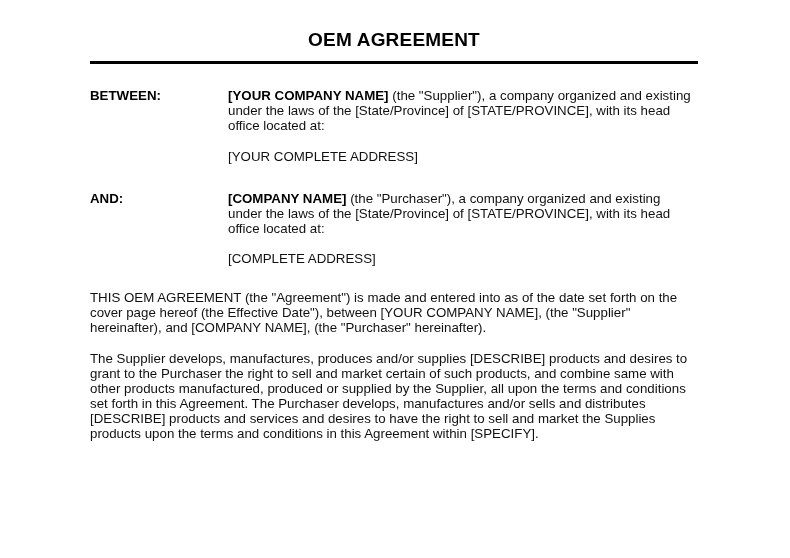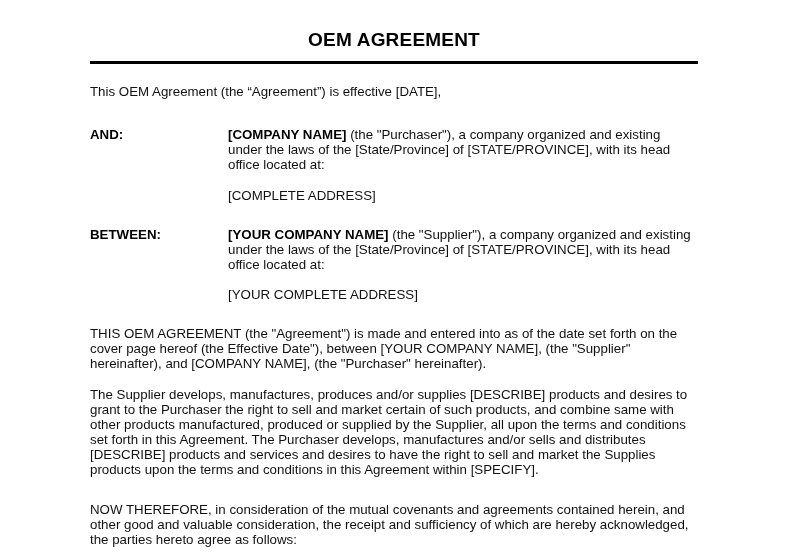--- a/index.html
+++ b/index.html
@@ -99,38 +99,36 @@
 </head>
 <body>
 
 <div class="page">
   <div class="content">
 
     <h1 class="doc-title">OEM AGREEMENT</h1>
 
     <div class="title-rule"></div>
 
-    <p class="intro-line">This OEM Agreement (the “Agreement”) is effective [DATE],</p>
+
+    <div class="party-block between-block">
+      <div class="party-label">BETWEEN:</div>
+      <div class="party-body">
+        <div><b>[YOUR COMPANY NAME]</b><span> (the "Supplier"), a company organized and existing under the laws of the [State/Province] of [STATE/PROVINCE], with its head office located at:</span></div>
+        <div class="party-address">[YOUR COMPLETE ADDRESS]</div>
+      </div>
+    </div>
 
     <div class="party-block and-block">
       <div class="party-label">AND:</div>
       <div class="party-body">
         <div><b>[COMPANY NAME]</b><span> (the "Purchaser"), a company organized and existing under the laws of the [State/Province] of [STATE/PROVINCE], with its head office located at:</span></div>
         <div class="party-address">[COMPLETE ADDRESS]</div>
       </div>
     </div>
 
-    <div class="party-block between-block">
-      <div class="party-label">BETWEEN:</div>
-      <div class="party-body">
-        <div><b>[YOUR COMPANY NAME]</b><span> (the "Supplier"), a company organized and existing under the laws of the [State/Province] of [STATE/PROVINCE], with its head office located at:</span></div>
-        <div class="party-address">[YOUR COMPLETE ADDRESS]</div>
-      </div>
-    </div>
-
     <p class="para p-recital">THIS OEM AGREEMENT (the "Agreement") is made and entered into as of the date set forth on the cover page hereof (the Effective Date"), between [YOUR COMPANY NAME], (the "Supplier" hereinafter), and [COMPANY NAME], (the "Purchaser" hereinafter).</p>
 
     <p class="para p-supplier">The Supplier develops, manufactures, produces and/or supplies [DESCRIBE] products and desires to grant to the Purchaser the right to sell and market certain of such products, and combine same with other products manufactured, produced or supplied by the Supplier, all upon the terms and conditions set forth in this Agreement. The Purchaser develops, manufactures and/or sells and distributes [DESCRIBE] products and services and desires to have the right to sell and market the Supplies products upon the terms and conditions in this Agreement within [SPECIFY].</p>
 
-    <p class="para p-therefore">NOW THEREFORE, in consideration of the mutual covenants and agreements contained herein, and other good and valuable consideration, the receipt and sufficiency of which are hereby acknowledged, the parties hereto agree as follows:</p>
 
   </div>
 </div>
 
 </body></html>

